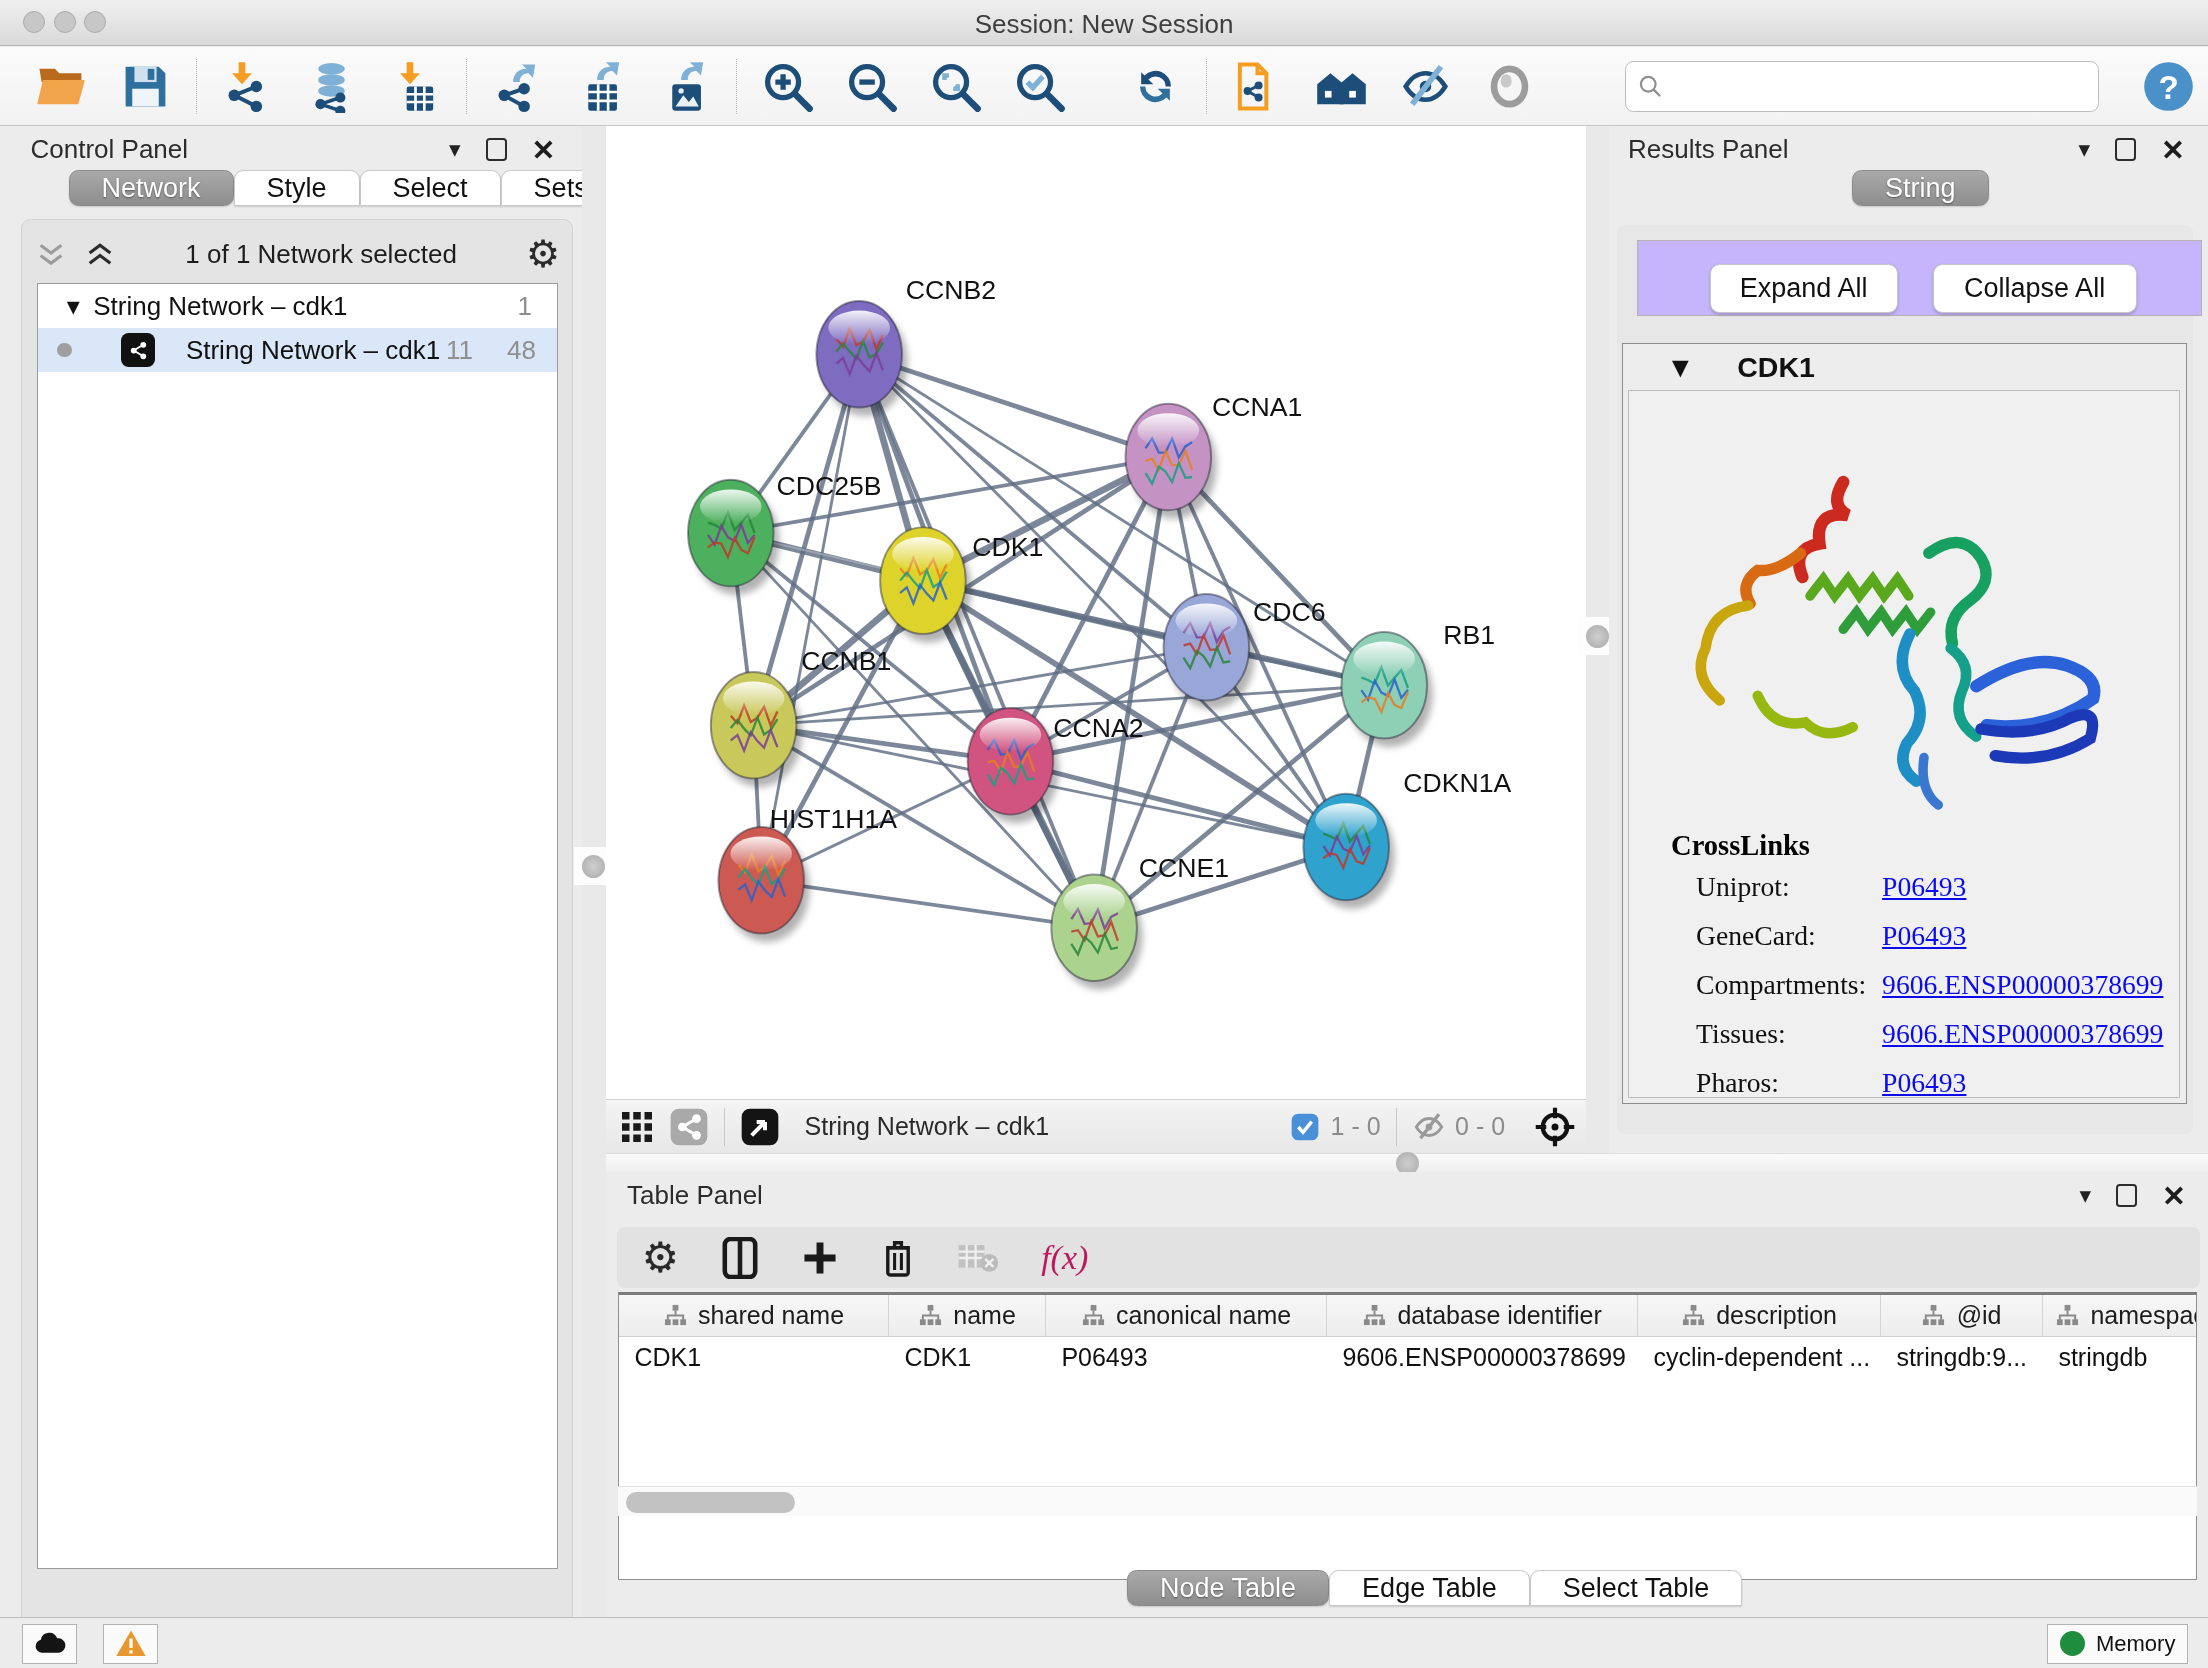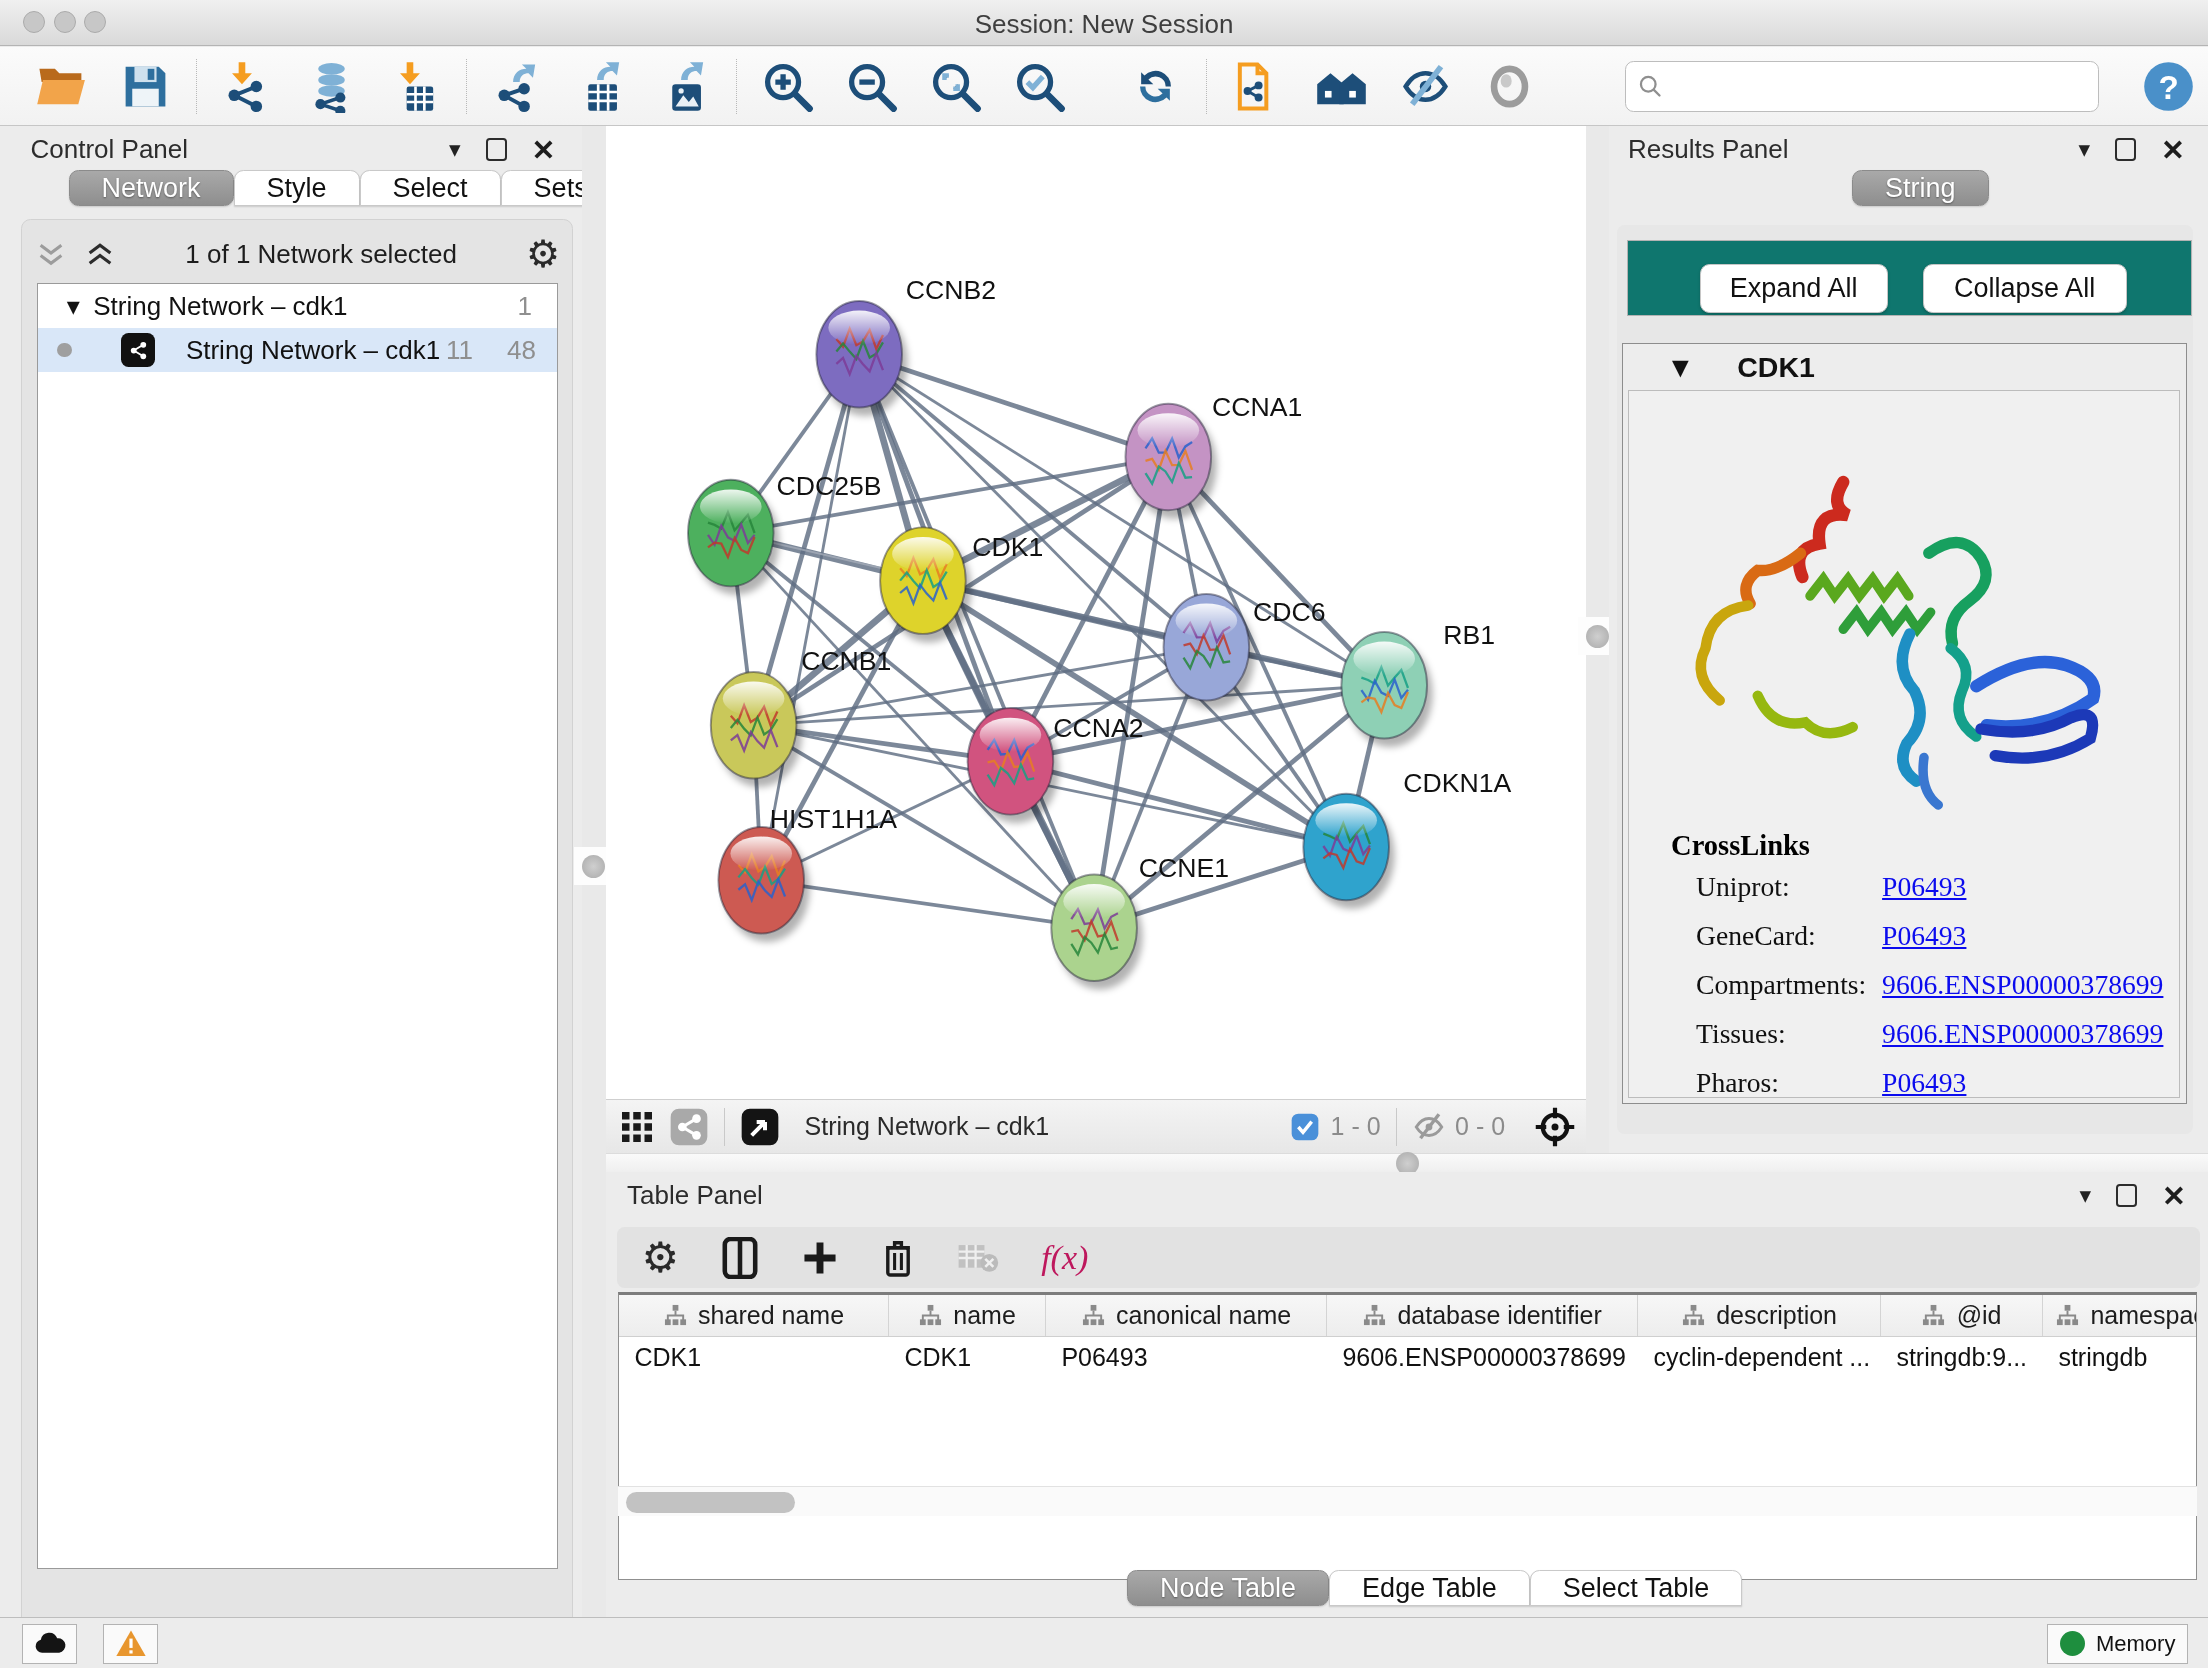--- a/index.html
+++ b/index.html
@@ -70,21 +70,21 @@
     display:flex; align-items:center; font-size:25px; color:#2a2a2a; }
   .nf-sep { width:0; height:38px; border-left:1px solid #c9c9c9; margin:0 15px; }
   .nf-icon { display:flex; align-items:center; justify-content:center; }
   .nf-name { margin-left:25px; flex:1; }
   .nf-counts { display:flex; align-items:center; gap:9.5px; color:#8b8b8b; }
 
   
   .results-panel { position:absolute; left:1609px; top:126px; width:599px; height:1027px; background:#ececec; }
   .rp-tab { position:absolute; left:243px; top:44px;border-radius:24px; }
   .rp-container { position:absolute; left:7.6px; top:99px; width:576px; height:909px; background:#e7e7e7; border-radius:7.6px; }
-  .rp-expandbox { position:absolute; left:10px; top:15px; width:565px; height:76px; background:#0f766e; border:1.9px solid #b3b3b3; }
+  .rp-expandbox { position:absolute; left:20px; top:15px; width:565px; height:76px; background:#c4b5fd; border:1.9px solid #b3b3b3; }
   .rp-btn { position:absolute; top:23px; height:49px; background:#fff; border:1px solid #c6c6c6; border-radius:9.5px;
     font-size:27px; color:#111; display:flex; align-items:center; justify-content:center; box-shadow:0 1.9px 2.9px rgba(0,0,0,.18); }
   .rp-section { position:absolute; left:5.7px; top:118px; width:565px; height:761px; background:#ededed; border:1.9px solid #8d8d8d; }
   .rp-sec-head { height:46px; display:flex; align-items:center; font-size:28.5px; font-weight:bold; color:#111; }
   .rp-sec-inner { position:absolute; left:4.8px; top:46px; width:552px; height:708px; background:#f0f0f0; border:1px solid #bcbcbc; }
   .rp-desc { font-size:27px; color:#141414; padding:13.3px 0 0 25px; }
   .rp-protein { position:absolute; left:19px; top:53px; width:514px; height:399px; }
   .crosslinks { position:absolute; left:0; top:439px; width:100%; font-family:"Liberation Serif", serif; }
   .crosslinks h3 { font-size:28.5px; color:#000; padding-left:42px; }
   .cl-row { display:flex; font-size:27.6px; padding:8.6px 0 8.6px 67px; }

